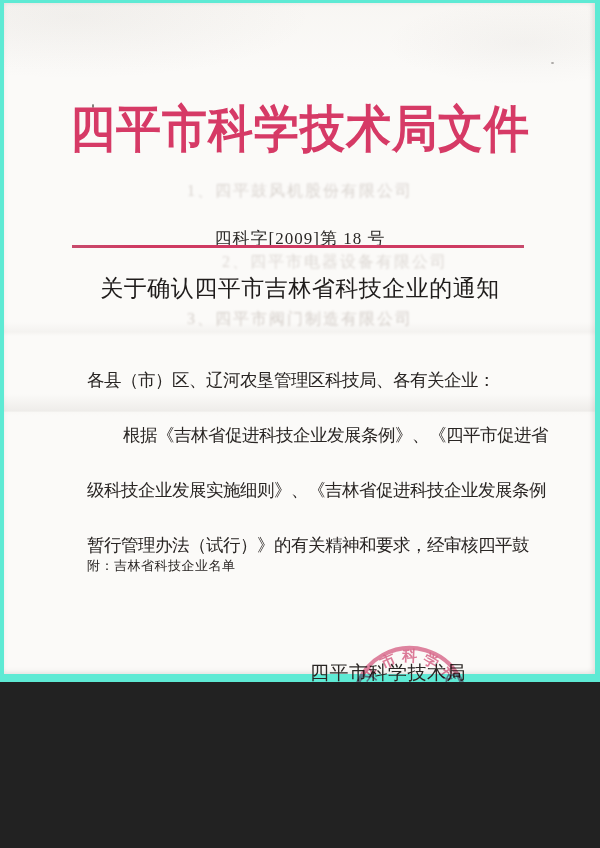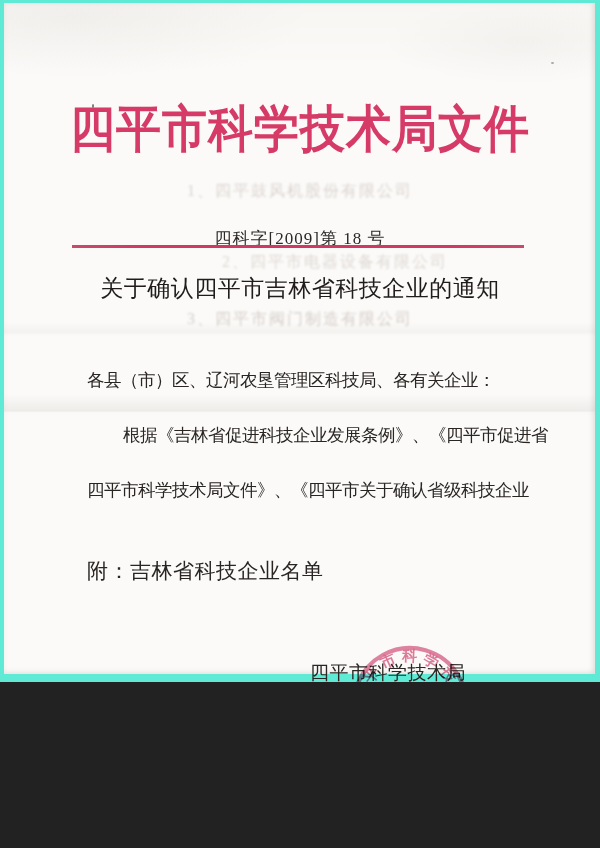--- a/index.html
+++ b/index.html
@@ -47,21 +47,21 @@
     position:absolute;left:0;right:0;top:273px;text-align:center;
     font-size:23px;font-weight:normal;color:#1f1c1b;letter-spacing:0.5px;white-space:nowrap;
   }
   .body-block{position:absolute;left:87px;top:340px;width:440px;}
   .body-line{
     font-size:17.5px;line-height:30px;height:30px;color:#292523;
     letter-spacing:-0.5px;white-space:nowrap;margin-top:25px;
   }
   .body-line.indent{padding-left:36px;text-align:right;}
   .attachment{
-    position:absolute;left:87px;top:557px;font-size:21px;color:#292523;
+    position:absolute;left:87px;top:557px;font-size:13px;color:#292523;
     letter-spacing:0.5px;white-space:nowrap;
   }
   .sig-org{
     position:absolute;left:310px;top:660px;font-size:19px;color:#2a2624;
     letter-spacing:0.5px;white-space:nowrap;
   }
   .sig-date{
     position:absolute;left:304px;top:690px;font-size:19px;color:#2a2624;
     letter-spacing:0.5px;white-space:nowrap;
   }
@@ -94,21 +94,22 @@
 
   <div class="doc-number">四科字[2009]第 18 号</div>
 
   <div class="red-line"></div>
 
   <div class="doc-title">关于确认四平市吉林省科技企业的通知</div>
 
   <div class="body-block">
     <div class="body-line">各县（市）区、辽河农垦管理区科技局、各有关企业：</div>
     <div class="body-line indent">根据《吉林省促进科技企业发展条例》、《四平市促进省</div>
-    <div class="body-line">四平市科学技术局文件》、《四平市关于确认省级科技企业</div>
+    <div class="body-line">级科技企业发展实施细则》、《吉林省促进科技企业发展条例</div>
+    <div class="body-line">暂行管理办法（试行）》的有关精神和要求，经审核四平鼓</div>
   </div>
 
   <div class="attachment">附：吉林省科技企业名单</div>
 
   <div class="sig-org">四平市科学技术局</div>
   <div class="sig-date">二〇〇九年三月六日</div>
 
   <svg class="seal" viewBox="0 0 126 126" xmlns="http://www.w3.org/2000/svg">
     <g transform="rotate(16 63 63)">
       <circle cx="63" cy="63" r="56" fill="none" stroke="#d85e85" stroke-width="4.2" opacity="0.82"></circle>

